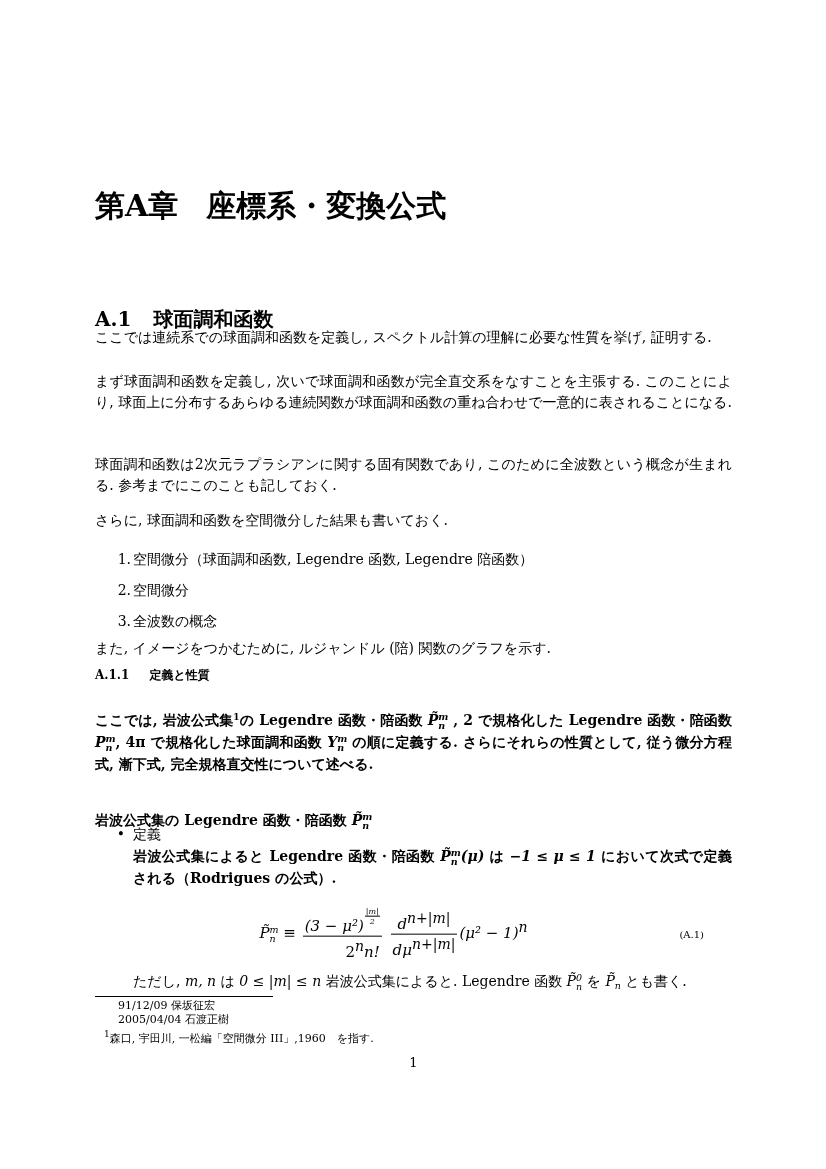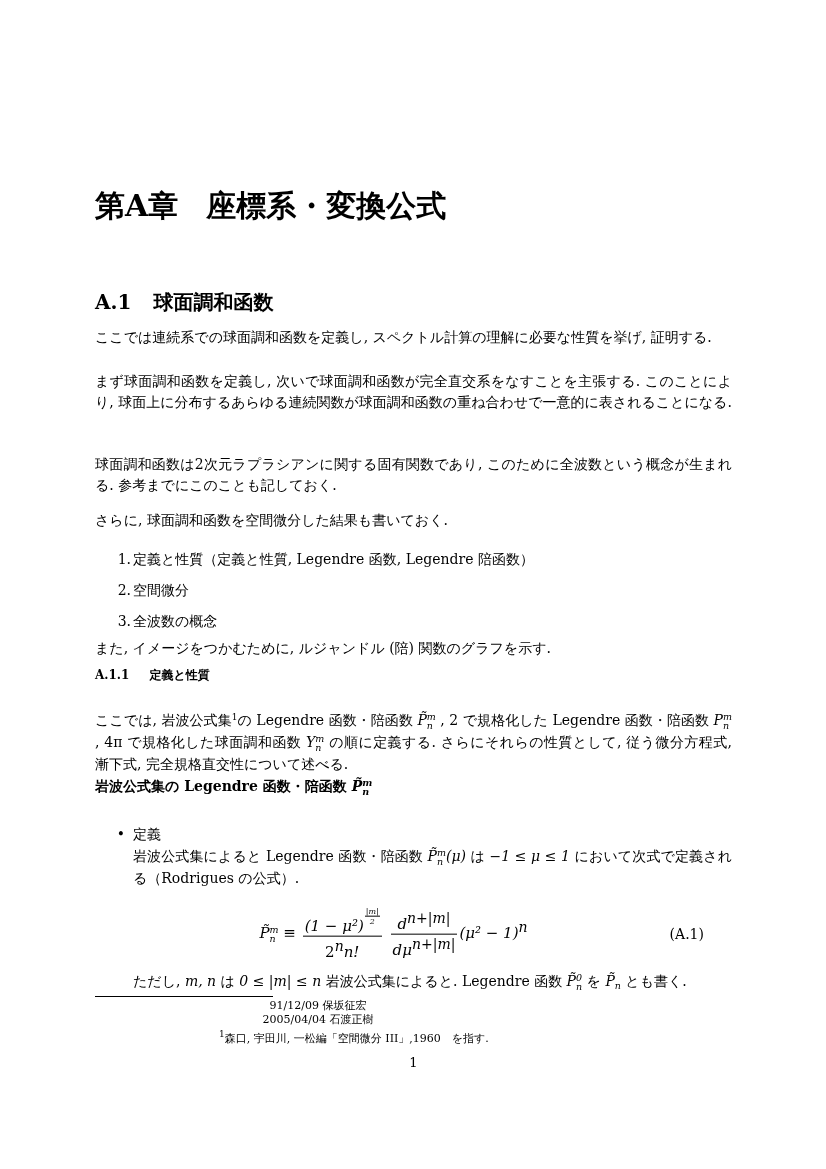--- a/index.html
+++ b/index.html
@@ -1,83 +1,83 @@
 <!DOCTYPE html>
 <html lang="ja"><head>
 <meta charset="utf-8">
 <style>
   html,body{margin:0;padding:0;background:#fff;}
   .page{position:relative;width:826px;height:1169px;background:#ffffff;color:#000;
         font-family:"DejaVu Serif","Liberation Serif",serif;overflow:hidden;}
   .abs{position:absolute;left:95px;width:637px;}
   .chapter{top:186px;font-size:30px;font-weight:bold;line-height:40px;}
   .chapter .gap{margin-left:28px;}
-  .h2{top:289px;font-size:20px;font-weight:bold;line-height:27px;}
+  .h2{top:306px;font-size:20px;font-weight:bold;line-height:27px;}
   .h2 .gap{margin-left:22px;}
   .h3{top:664px;font-size:12px;font-weight:bold;line-height:23px;}
   .h3 .gap{margin-left:20px;}
   .body{font-size:14px;line-height:21px;text-align:justify;margin:0;}
-  .lh22{line-height:22px;}
-  .bhead{top:776px;font-size:14px;font-weight:bold;line-height:21px;}
+  .lh22{line-height:22px;font-weight:bold;}
+  .bhead{top:810px;font-size:14px;font-weight:bold;line-height:21px;}
   .li-marker{display:inline-block;width:20px;margin-left:16px;margin-right:2px;text-align:right;}
   .indent{left:133px;width:599px;}
   .mi{font-style:italic;}
   .stack{display:inline-block;vertical-align:-4px;line-height:1.0;font-size:9.5px;font-style:italic;text-align:left;}
   .stack span{display:block;}
   .msub{font-size:9.5px;font-style:italic;vertical-align:-3px;}
   .fnmark{font-size:9px;vertical-align:5px;}
   .eq{top:906px;height:56px;}
   .eq-center{position:absolute;left:0;right:40px;top:50%;transform:translateY(-50%);
              text-align:center;font-size:15px;}
-  .eq-tag{position:absolute;right:28px;top:50%;transform:translateY(-50%);font-size:14px;}
+  .eq-tag{position:absolute;right:28px;top:50%;transform:translateY(-50%);font-size:10px;}
   .frac{display:inline-block;vertical-align:middle;text-align:center;line-height:1.15;margin:0 2px;}
   .fnum{display:block;border-bottom:1px solid #000;padding:0 2px 1px;}
-  .fden{display:block;padding:1px 2px 0;}
+  .fden{display:block;padding:1px 2px 0;text-align:right;}
   .tfrac{display:inline-block;text-align:center;font-size:8px;line-height:1.15;vertical-align:7px;font-style:italic;margin-left:1px;}
   .tfrac .tn{display:block;border-bottom:0.6px solid #000;padding:0 1px;}
   .tfrac .td{display:block;}
   .esup{font-size:14px;font-style:italic;vertical-align:6px;}
   .rule{top:996px;width:178px;height:1px;background:#000;}
-  .fnote{font-size:11px;line-height:14px;text-align:center;}
+  .fnote{font-size:11px;line-height:14px;text-align:left;}
   .pagenum{top:1055px;text-align:center;font-size:13px;}
 </style>
 </head>
 <body>
 
 <div class="page">
 
   <div class="abs chapter"><span>第A章</span><span class="gap">座標系・変換公式</span></div>
 
   <div class="abs h2"><span>A.1</span><span class="gap">球面調和函数</span></div>
 
   <p class="abs body" style="top:327px">ここでは連続系での球面調和函数を定義し, スペクトル計算の理解に必要な性質を挙げ, 証明する.</p>
   <p class="abs body" style="top:371px">まず球面調和函数を定義し, 次いで球面調和函数が完全直交系をなすことを主張する. このことにより, 球面上に分布するあらゆる連続関数が球面調和函数の重ね合わせで一意的に表されることになる.</p>
   <p class="abs body" style="top:454px">球面調和函数は2次元ラプラシアンに関する固有関数であり, このために全波数という概念が生まれる. 参考までにこのことも記しておく.</p>
   <p class="abs body" style="top:510px">さらに, 球面調和函数を空間微分した結果も書いておく.</p>
 
-  <div class="abs body" style="top:549px"><span class="li-marker">1.</span><span>定義と性質（定義と性質, Legendre 函数, Legendre 陪函数）</span></div>
+  <div class="abs body" style="top:549px"><span class="li-marker">1.</span><span>空間微分（球面調和函数, Legendre 函数, Legendre 陪函数）</span></div>
   <div class="abs body" style="top:580px"><span class="li-marker">2.</span><span>空間微分</span></div>
   <div class="abs body" style="top:611px"><span class="li-marker">3.</span><span>全波数の概念</span></div>
 
   <p class="abs body" style="top:638px">また, イメージをつかむために, ルジャンドル (陪) 関数のグラフを示す.</p>
 
   <div class="abs h3"><span>A.1.1</span><span class="gap">定義と性質</span></div>
 
   <p class="abs body lh22" style="top:706px"><span>ここでは, 岩波公式集</span><span class="fnmark">1</span><span>の Legendre 函数・陪函数 </span><span class="mi"><span>P̃</span></span><span class="stack"><span>m</span><span>n</span></span><span> , 2 で規格化した Legendre 函数・陪函数 </span><span class="mi"><span>P</span></span><span class="stack"><span>m</span><span>n</span></span><span>, 4π で規格化した球面調和函数 </span><span class="mi"><span>Y</span></span><span class="stack"><span>m</span><span>n</span></span><span> の順に定義する. さらにそれらの性質として, 従う微分方程式, 漸下式, 完全規格直交性について述べる.</span></p>
 
   <div class="abs bhead"><span>岩波公式集の Legendre 函数・陪函数 </span><span class="mi"><span>P̃</span></span><span class="stack"><span>m</span><span>n</span></span></div>
 
   <div class="abs body" style="top:824px"><span class="li-marker" style="text-align:center">•</span><span>定義</span></div>
 
   <p class="abs body lh22 indent" style="top:845px"><span>岩波公式集によると Legendre 函数・陪函数 </span><span class="mi"><span>P̃</span></span><span class="stack"><span>m</span><span>n</span></span><span class="mi">(μ)</span><span> は </span><span class="mi">−1 ≤ μ ≤ 1</span><span> において次式で定義される（Rodrigues の公式）.</span></p>
 
   <div class="abs eq">
     <div class="eq-center"><span class="mi"><span>P̃</span></span><span class="stack"><span>m</span><span>n</span></span>
       <span>≡</span>
-      <span class="frac"><span class="fnum"><span class="mi">(1 − μ²)</span><span class="tfrac"><span class="tn">|m|</span><span class="td">2</span></span></span><span class="fden"><span>2</span><span class="esup">n</span><span class="mi">n!</span></span></span>
+      <span class="frac"><span class="fnum"><span class="mi">(3 − μ²)</span><span class="tfrac"><span class="tn">|m|</span><span class="td">2</span></span></span><span class="fden"><span>2</span><span class="esup">n</span><span class="mi">n!</span></span></span>
       <span class="frac"><span class="fnum"><span class="mi">d</span><span class="esup">n+|m|</span></span><span class="fden"><span class="mi">dμ</span><span class="esup">n+|m|</span></span></span><span class="mi">(μ² − 1)</span><span class="esup">n</span>
     </div>
     <div class="eq-tag">(A.1)</div>
   </div>
 
   <p class="abs body indent" style="top:971px"><span>ただし, </span><span class="mi">m, n</span><span> は </span><span class="mi">0 ≤ |m| ≤ n</span><span> 岩波公式集によると. Legendre 函数 </span><span class="mi"><span>P̃</span></span><span class="stack"><span>0</span><span>n</span></span><span> を </span><span class="mi"><span>P̃</span></span><span class="msub">n</span><span> とも書く.</span></p>
 
   <div class="abs rule"></div>
 
   <div class="abs fnote" style="top:999px;left:118px;width:400px"><span>91/12/09 保坂征宏</span></div>

